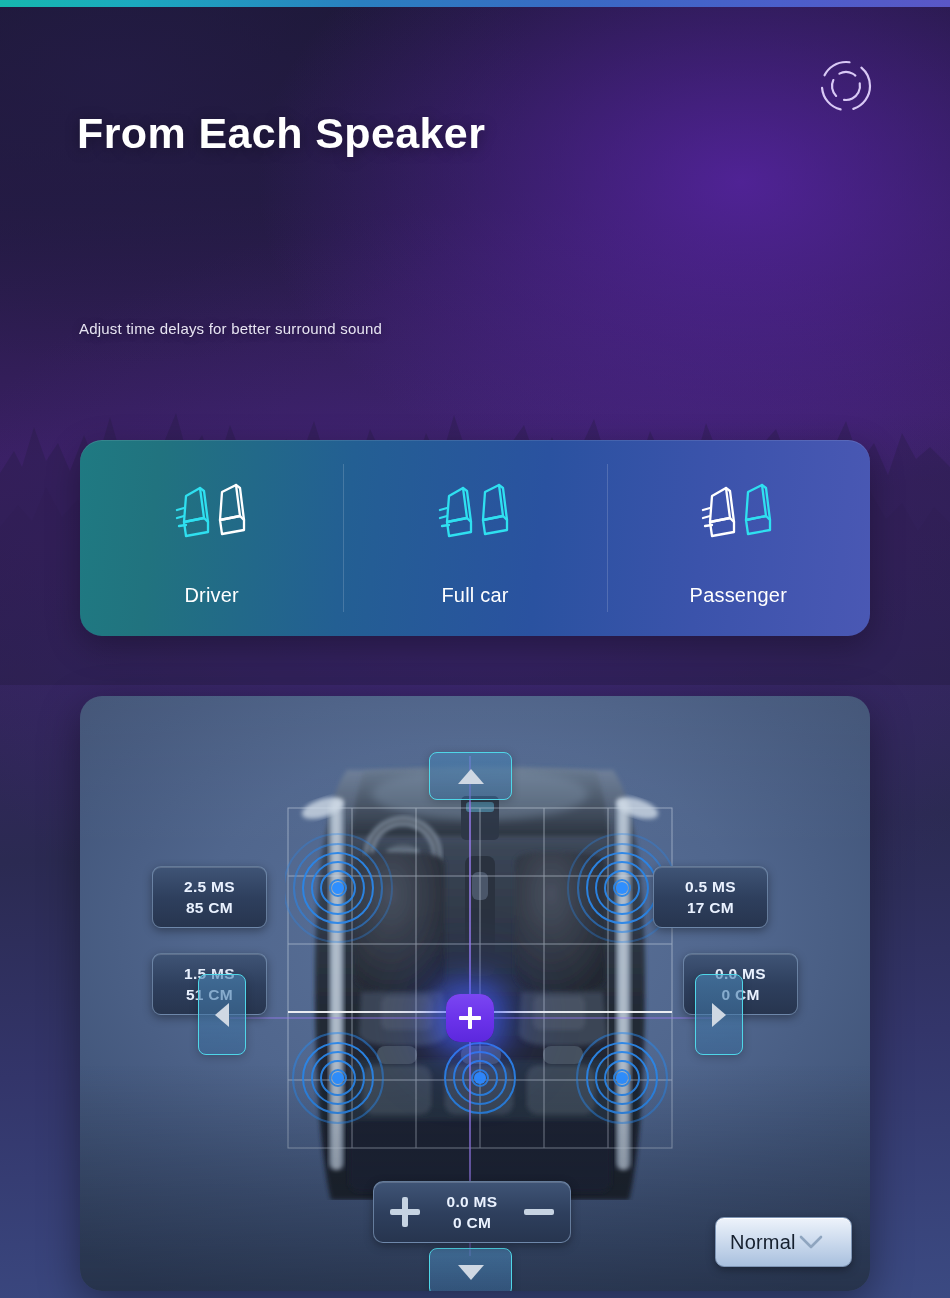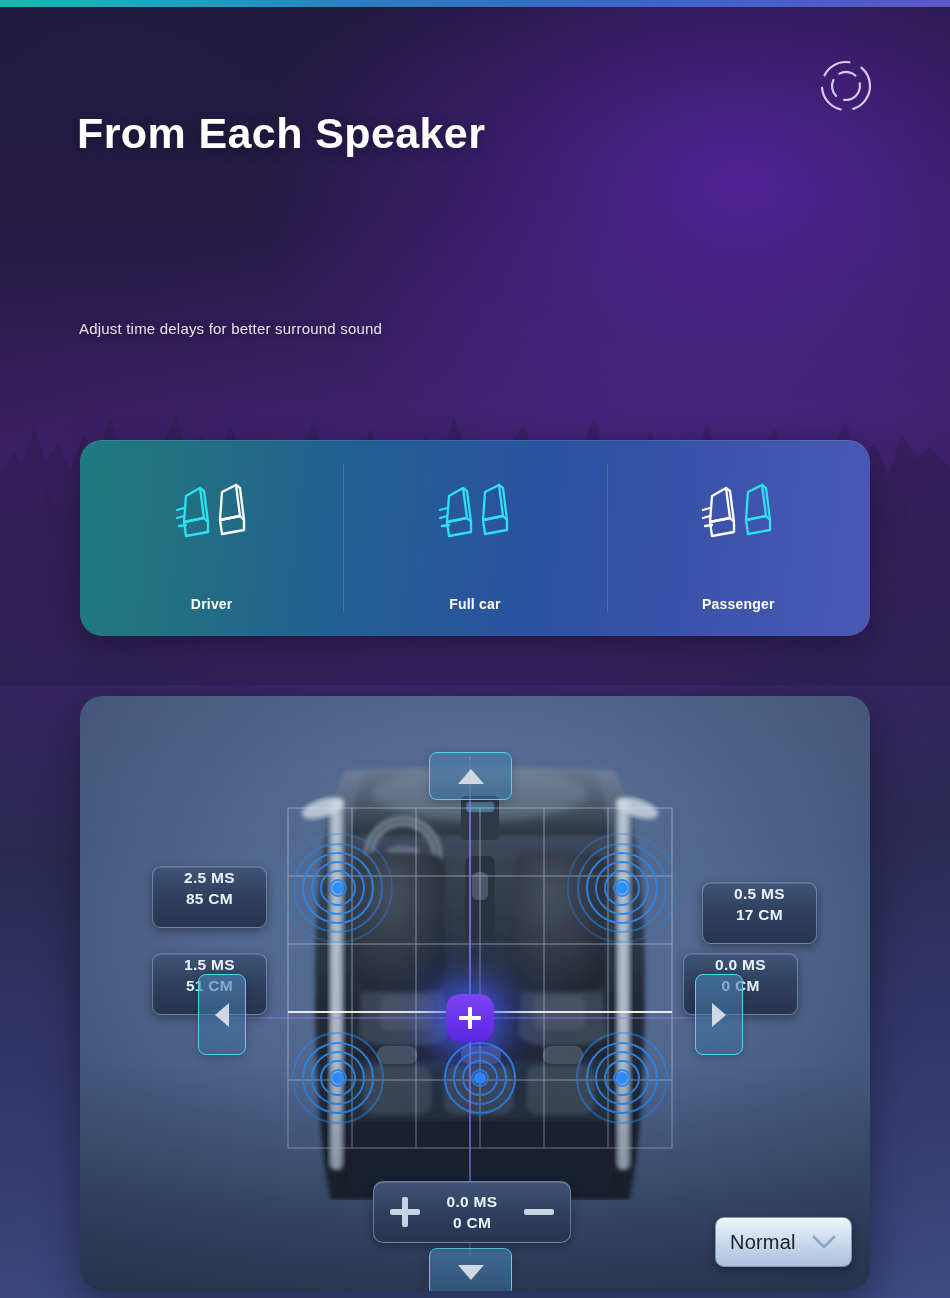--- a/index.html
+++ b/index.html
@@ -62,21 +62,21 @@
     display:flex; flex-direction:column; align-items:center; justify-content:flex-start;
     padding-top:38px;
     cursor:pointer;
   }
   .tab + .tab::before{
     content:""; position:absolute; left:0; top:24px; bottom:24px; width:1px;
     background:rgba(255,255,255,.16);
   }
   .tab .ticon{ width:96px; height:70px; display:block; }
   .tab .tlabel{
-    margin-top:48px; color:#ffffff; font-size:14px; letter-spacing:.2px;font-weight:bold;
+    margin-top:36px; color:#ffffff; font-size:20px; letter-spacing:.2px;
   }
 
   
   #panel{
     position:absolute; left:80px; top:696px; width:790px; height:595px;
     border-radius:22px; overflow:hidden;
     background:
       linear-gradient(180deg, rgba(255,255,255,.035) 0%, rgba(0,0,0,0) 26%),
       radial-gradient(600px 420px at 50% 40%, #5b7299 0%, #50668d 46%, #44587d 72%, #3a4b6c 100%);
     box-shadow:0 12px 40px rgba(0,0,0,.38);
@@ -94,27 +94,27 @@
   #gridsvg{ position:absolute; left:205px; top:64px; width:390px; height:440px; }
   #cross{ position:absolute; left:0; top:0; width:790px; height:595px; }
   #rings{ position:absolute; left:205px; top:64px; width:390px; height:440px; }
 
   
   .vbox{
     position:absolute; width:115px; height:62px; border-radius:9px;
     background:linear-gradient(180deg,#3f5476 0%, #2e3f5d 52%, #27354f 100%);
     border:1px solid rgba(150,178,214,.55);
     box-shadow:0 3px 10px rgba(0,0,0,.35), inset 0 1px 0 rgba(255,255,255,.16);
-    display:flex; flex-direction:column; align-items:center; justify-content:flex-start;
+    display:flex; flex-direction:column; align-items:center; justify-content:center;
     color:#eaf2ff; font-size:15.5px; line-height:21px; font-weight:bold;
     letter-spacing:.3px; z-index:6;
   }
   #vb-fl{ left:72px;  top:170px; }
   #vb-rl{ left:72px;  top:257px; }
-  #vb-fr{ left:622px; top:170px;margin-top:16px; }
+  #vb-fr{ left:573px; top:170px; }
   #vb-rr{ left:603px; top:257px; }
 
   
   .pad{
     position:absolute; z-index:7; cursor:pointer;
     border:1px solid #4fd6e8;
     background:linear-gradient(180deg, rgba(72,130,178,.62) 0%, rgba(56,104,152,.55) 100%);
     border-radius:8px;
     display:flex; align-items:center; justify-content:center;
     box-shadow:0 2px 10px rgba(0,0,0,.22);
@@ -164,21 +164,21 @@
   .sgn.plus::after { left:12px; top:0; width:6px; height:30px; }
   .sgn.minus::before{ content:""; position:absolute; left:0; top:12px; width:30px; height:6px; background:#c6d3e2; border-radius:2px; }
 
   
   #mode{
     position:absolute; left:635px; top:521px; width:137px; height:50px; z-index:9;
     border-radius:9px; cursor:pointer;
     background:linear-gradient(180deg,#eef3fb 0%, #d2dff0 40%, #a9c0de 100%);
     border:1px solid #7e95b5;
     box-shadow:0 3px 9px rgba(0,0,0,.35), inset 0 1px 0 rgba(255,255,255,.85);
-    display:flex; align-items:center; justify-content:space-between;
+    display:flex; align-items:center; 
     padding:0 12px 0 14px;
   }
   #mode .mlabel{ color:#16202e; font-size:20px; letter-spacing:.2px; }
 </style>
 </head>
 <body>
 
 <div id="page">
 
   <div id="topstrip"></div>

